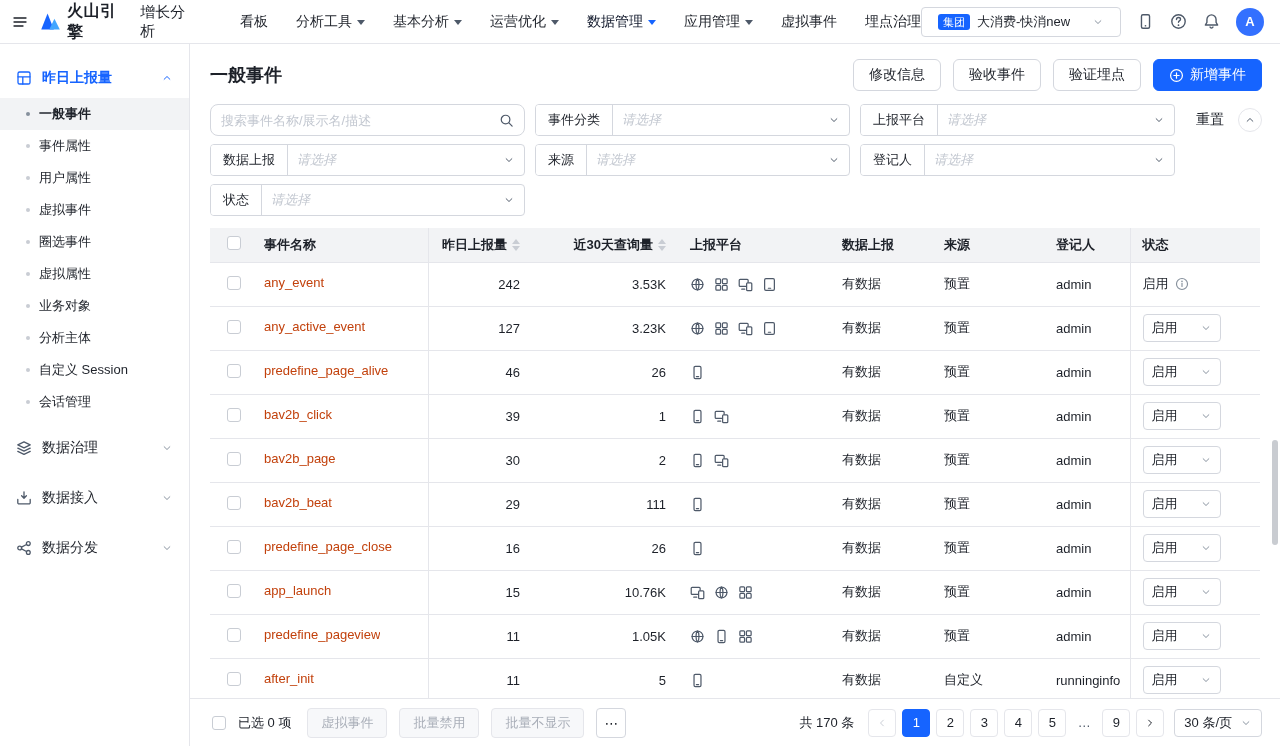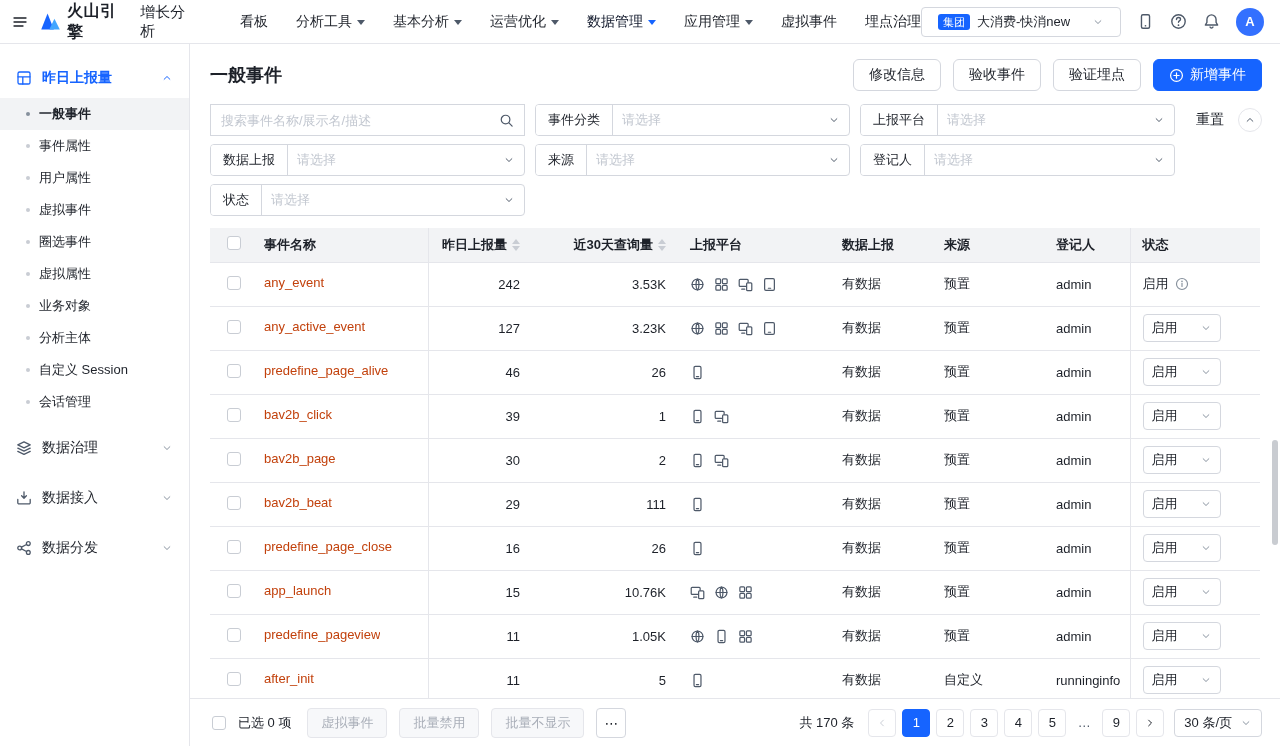--- a/index.html
+++ b/index.html
@@ -48,27 +48,27 @@
   .page-header { display:flex; align-items:center; padding:15px 18px 11px 20px; }
   .page-title { font-size:18px; font-weight:700; }
   .header-actions { margin-left:auto; display:flex; gap:12px; }
   .btn { height:32px; padding:0 15px; background:#fff; border:1px solid #d4d7de; border-radius:6px; font-size:14px; color:#1d2129; cursor:pointer; display:inline-flex; align-items:center; gap:6px; }
   .btn-primary { background:#1664ff; border-color:#1664ff; color:#fff; }
   .btn-primary .icn { color:#fff; }
 
   
   .filters { padding:2px 18px 0 20px; }
   .filter-row { display:flex; align-items:center; gap:10px; margin-bottom:8px; }
-  .search-box { width:315px; height:32px; border:1px solid #d4d7de; border-radius:0; display:flex; align-items:center; padding:0 10px; background:#fff; }
+  .search-box { width:315px; height:32px; border:1px solid #d4d7de; border-radius:8px; display:flex; align-items:center; padding:0 10px; background:#fff; }
   .search-box input { flex:1; border:none; outline:none; font-size:13px; color:#1d2129; background:transparent; font-family:inherit; min-width:0; }
   .search-box input::placeholder { color:#c2c7d0; }
   .filter-group { width:315px; height:32px; display:flex; border:1px solid #d4d7de; border-radius:4px; overflow:hidden; background:#fff; }
   .fg-label { display:flex; align-items:center; padding:0 12px; font-size:13px; border-right:1px solid #d4d7de; white-space:nowrap; background:#fff; }
   .fg-select { flex:1; display:flex; align-items:center; padding:0 9px; cursor:pointer; min-width:0; }
-  .fg-select .ph { font-size:13px; color:#c2c7d0; flex:1; }
+  .fg-select .ph { font-size:13px; color:#c2c7d0; flex:1;font-style:italic; }
   .filter-right { margin-left:auto; display:flex; align-items:center; gap:14px; }
   .reset { font-size:14px; cursor:pointer; color:#1d2129; white-space:nowrap; }
   .collapse-btn { width:24px; height:24px; border-radius:50%; border:1px solid #e5e6eb; background:#fff; display:flex; align-items:center; justify-content:center; cursor:pointer; color:#4e5969; }
 
   
   .table-wrap { flex:1; overflow:hidden; padding:4px 18px 0 20px; }
   table { width:1050px; border-collapse:collapse; table-layout:fixed; font-size:13px; }
   thead th { background:#f2f3f5; height:34px; font-weight:600; text-align:left; padding:0 12px; border-bottom:1px solid #e5e6eb; color:#1d2129; }
   tbody td { height:44px; padding:0 12px; border-bottom:1px solid #e5e6eb; }
   th.col-check, td.col-check { padding:0 0 0 6px; text-align:center; }

